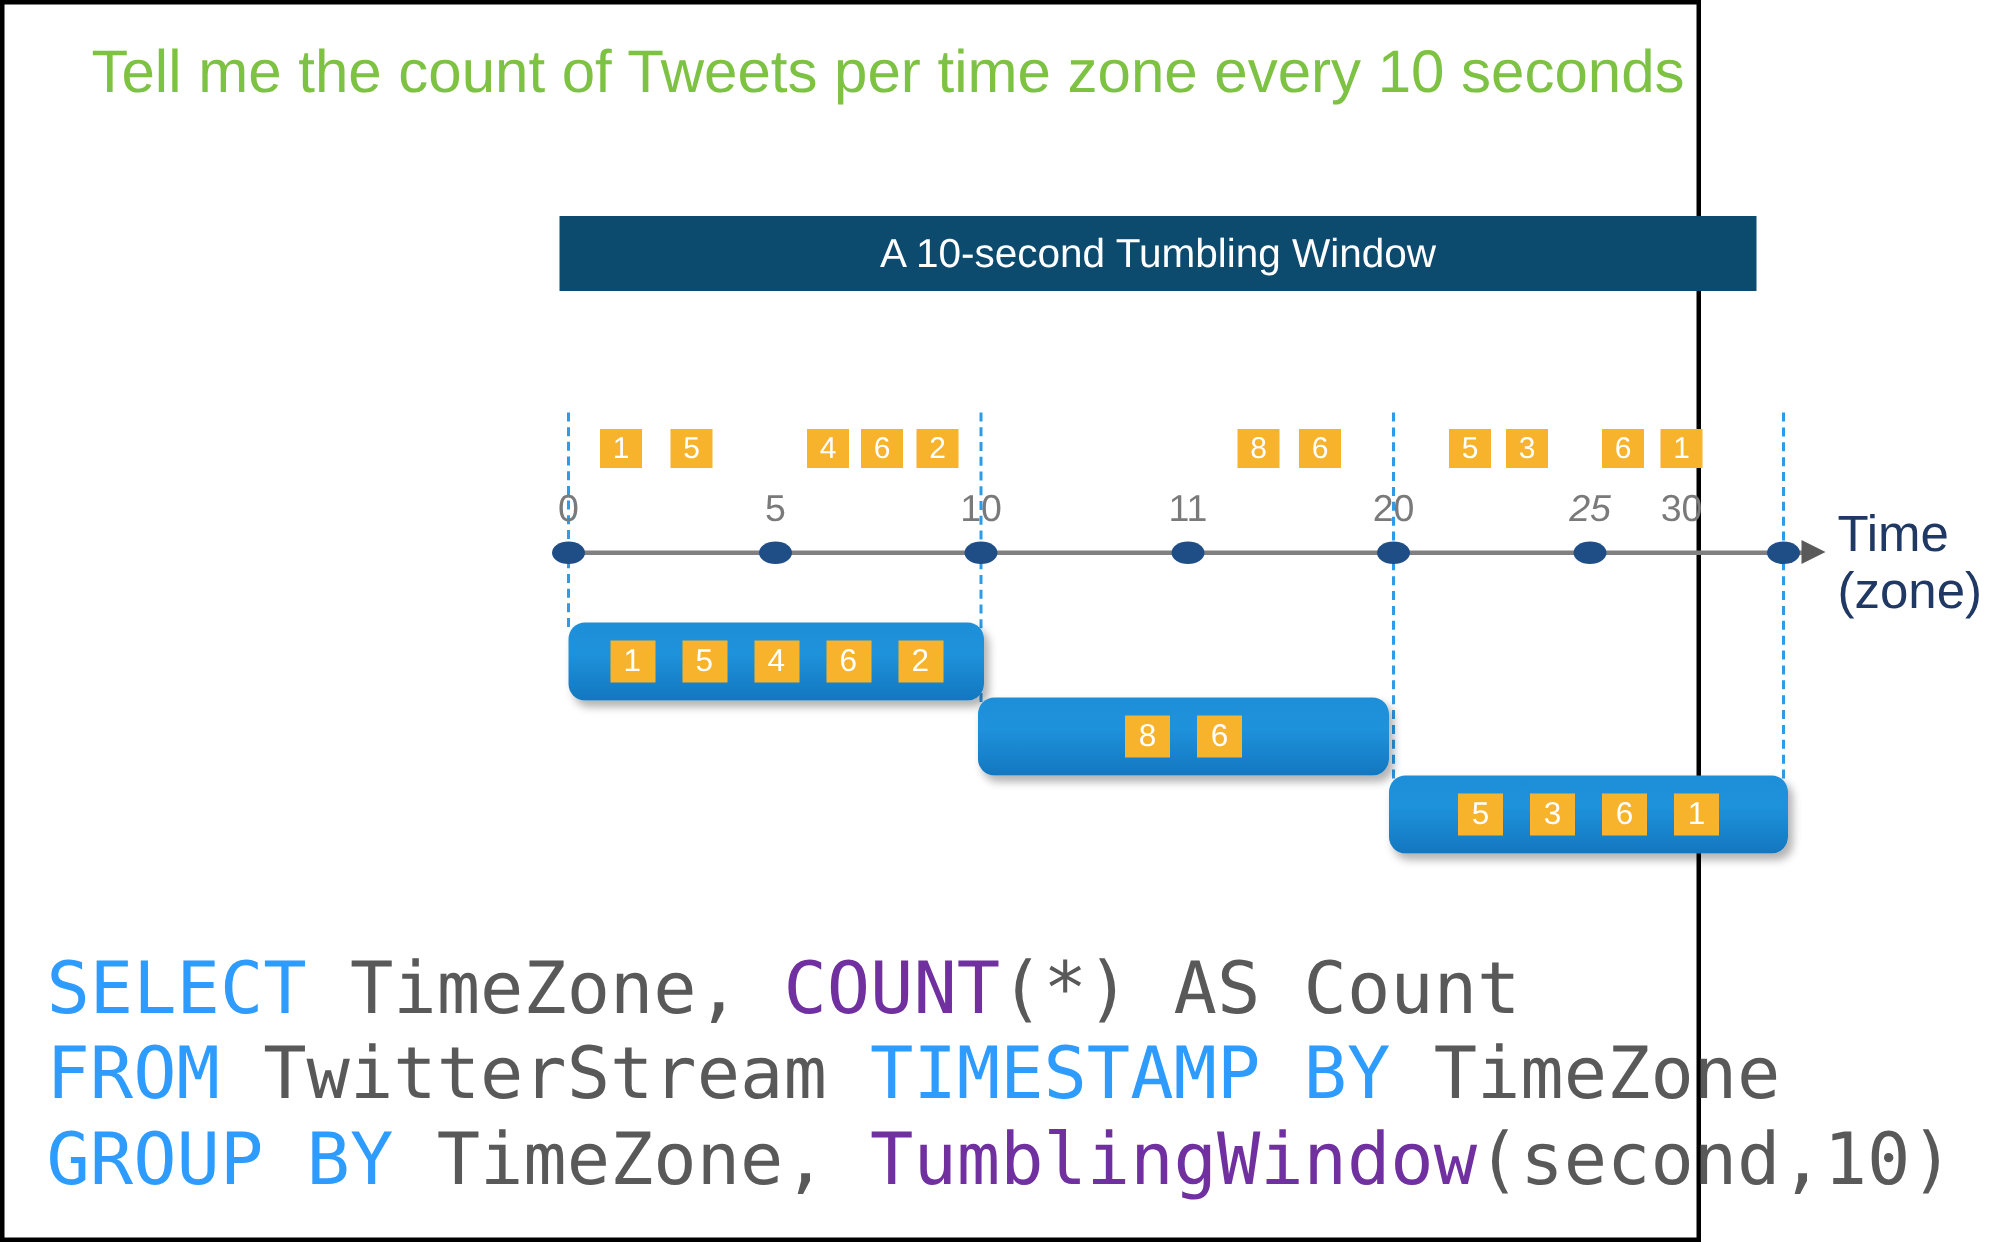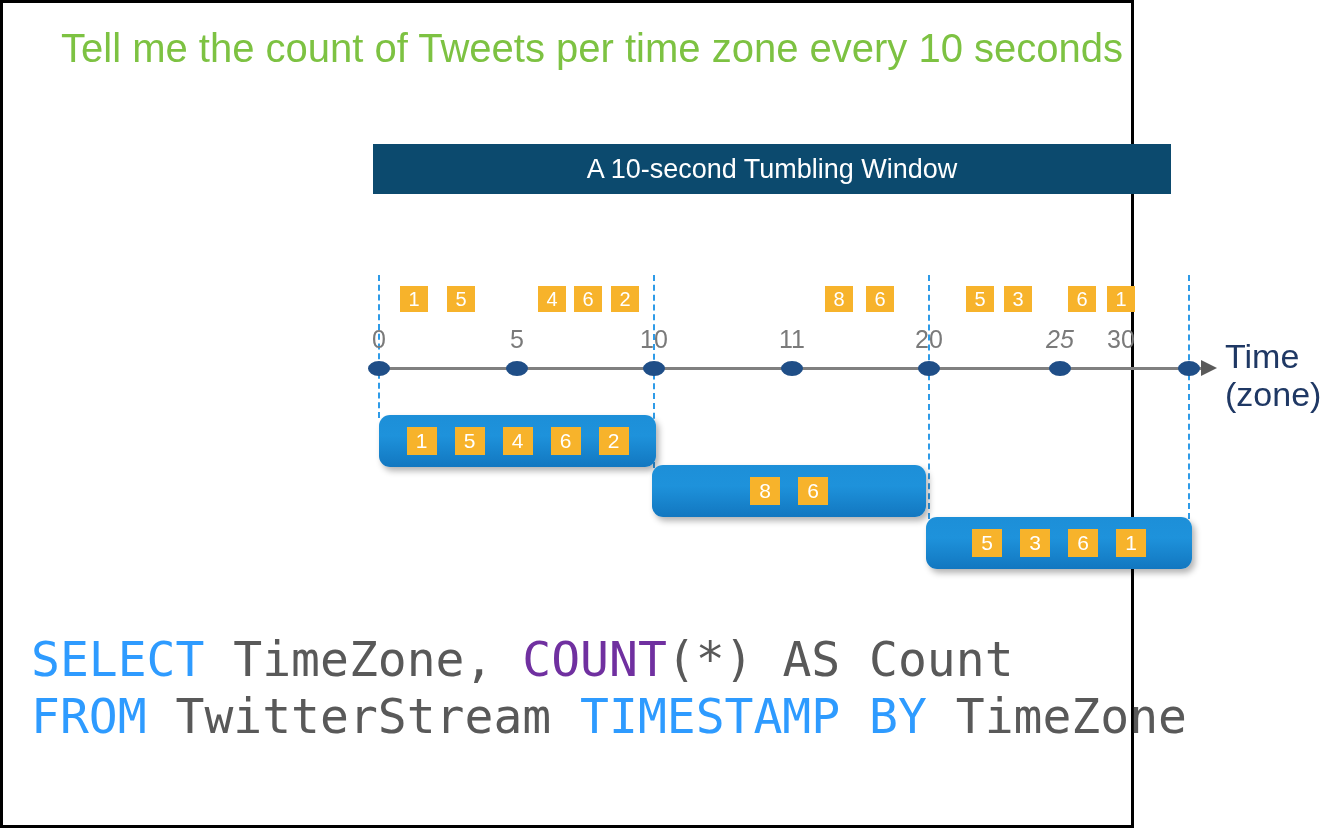--- a/index.html
+++ b/index.html
@@ -132,15 +132,15 @@
       <div class="wbar-inner">
         <span class="wtoken">5</span>
         <span class="wtoken">3</span>
         <span class="wtoken">6</span>
         <span class="wtoken">1</span>
       </div>
     </div>
 
   </div>
 
-  <div id="sql"><div><span class="kw">SELECT</span><span> TimeZone, </span><span class="fn">COUNT</span><span>(*) AS Count</span></div><div><span class="kw">FROM</span><span> TwitterStream </span><span class="kw">TIMESTAMP BY</span><span> TimeZone</span></div></div>
+  <div id="sql"><div><span class="kw">SELECT</span><span> TimeZone, </span><span class="fn">COUNT</span><span>(*) AS Count</span></div><div><span class="kw">FROM</span><span> TwitterStream </span><span class="kw">TIMESTAMP BY</span><span> TimeZone</span></div><div><span class="kw">GROUP BY</span><span> TimeZone, </span><span class="fn">TumblingWindow</span><span>(second,10)</span></div></div>
 
 </div>
 
 </body></html>

